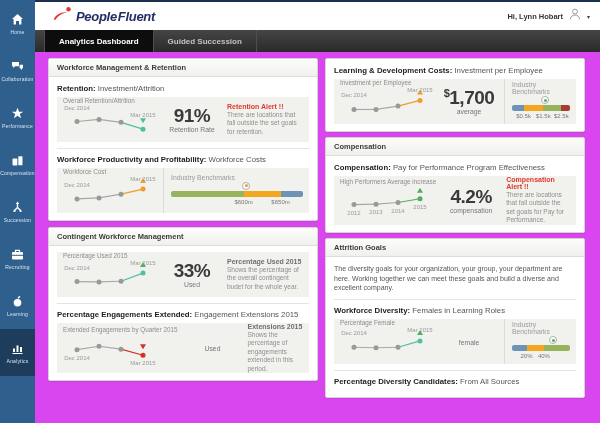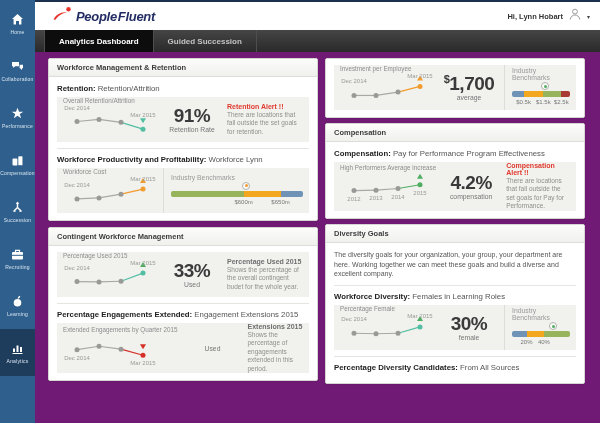--- a/index.html
+++ b/index.html
@@ -1,16 +1,16 @@
 <!DOCTYPE html>
 <html><head>
 <meta charset="utf-8">
 <style>
   html,body{margin:0;padding:0;}
-  .app{position:relative;width:600px;height:423px;overflow:hidden;background:#701a75;
+  .app{position:relative;width:600px;height:423px;overflow:hidden;background:#d946ef;
        font-family:"Liberation Sans",sans-serif;-webkit-font-smoothing:antialiased;}
   
   .sidebar{position:absolute;left:0;top:0;width:35px;height:423px;background:#2f5f8c;z-index:5;}
   .side-item{height:47px;display:flex;flex-direction:column;align-items:center;justify-content:center;gap:3px;cursor:pointer;}
   .side-item.active{background:#1e3d5c;}
   .side-item .lbl{font-size:5px;color:#d8e5f1;letter-spacing:.2px;}
   .side-item svg{display:block;}
   
   .header{position:absolute;left:35px;top:0;right:0;height:30px;background:#fff;border-top:2px solid #1c3050;box-sizing:border-box;display:flex;align-items:center;justify-content:space-between;padding:0 10px 0 17px;}
   .logo{display:flex;align-items:center;gap:2px;cursor:pointer;}
@@ -171,21 +171,21 @@
     <div class="tab">Guided Succession</div>
   </div>
 
   <main class="content">
 
     <div class="col-left">
 
       <section class="panel">
         <div class="panel-h">Workforce Management &amp; Retention</div>
         <div class="panel-b">
-          <div class="m-head"><b>Retention:</b><span> Retention/Attrition</span></div>
+          <div class="m-head"><b>Retention:</b><span> Investment/Attrition</span></div>
           <div class="statbox">
             <div class="sparkwrap">
               <div class="spark-label">Overall Retention/Attrition</div>
               <div><svg width="94" height="34" viewBox="0 0 94 34">
                     <line x1="14" y1="17.5" x2="36" y2="15.46" stroke="#a8a8a6" stroke-width="1.2"></line>
                     <line x1="36" y1="15.46" x2="58" y2="18.35" stroke="#a8a8a6" stroke-width="1.2"></line>
                     <line x1="58" y1="18.35" x2="80" y2="25.15" stroke="#52bfa2" stroke-width="1.2"></line>
                     <circle cx="14" cy="17.5" r="2.5" fill="#999997"></circle>
                     <circle cx="36" cy="15.46" r="2.5" fill="#999997"></circle>
                     <circle cx="58" cy="18.35" r="2.5" fill="#999997"></circle>
@@ -198,21 +198,21 @@
             <div class="bigwrap">
               <div class="big"><span class="pre"></span><span>91%</span><span class="suf"></span></div>
               <div class="big-sub">Retention Rate</div>
             </div>
             <div class="rightarea">
               <div class="alert-title">Retention Alert !!</div>
               <div class="small-text">There are locations that fall outside the set goals for retention.</div>
             </div>
           </div>
           <hr class="sep">
-          <div class="m-head"><b>Workforce Productivity and Profitability:</b><span> Workforce Lynn</span></div>
+          <div class="m-head"><b>Workforce Productivity and Profitability:</b><span> Workforce Costs</span></div>
           <div class="statbox">
             <div class="sparkwrap">
               <div class="spark-label">Workforce Cost</div>
               <div><svg width="94" height="34" viewBox="0 0 94 34">
                     <line x1="14" y1="23.96" x2="36" y2="22.939999999999998" stroke="#a8a8a6" stroke-width="1.2"></line>
                     <line x1="36" y1="22.939999999999998" x2="58" y2="19.2" stroke="#a8a8a6" stroke-width="1.2"></line>
                     <line x1="58" y1="19.2" x2="80" y2="14.1" stroke="#f09c2e" stroke-width="1.2"></line>
                     <circle cx="14" cy="23.96" r="2.5" fill="#999997"></circle>
                     <circle cx="36" cy="22.939999999999998" r="2.5" fill="#999997"></circle>
                     <circle cx="58" cy="19.2" r="2.5" fill="#999997"></circle>
@@ -298,20 +298,21 @@
             </div>
           </div>
         </div>
       </section>
     </div>
 
     <div class="col-right">
 
       <section class="panel">
         <div class="panel-b">
+          <div class="m-head"><b>Learning &amp; Development Costs:</b><span> Investment per Employee</span></div>
           <div class="statbox">
             <div class="sparkwrap">
               <div class="spark-label">Investment per Employee</div>
               <div><svg width="94" height="34" viewBox="0 0 94 34">
                     <line x1="14" y1="23.45" x2="36" y2="23.45" stroke="#a8a8a6" stroke-width="1.2"></line>
                     <line x1="36" y1="23.45" x2="58" y2="20.05" stroke="#a8a8a6" stroke-width="1.2"></line>
                     <line x1="58" y1="20.05" x2="80" y2="14.440000000000001" stroke="#f09c2e" stroke-width="1.2"></line>
                     <circle cx="14" cy="23.45" r="2.5" fill="#999997"></circle>
                     <circle cx="36" cy="23.45" r="2.5" fill="#999997"></circle>
                     <circle cx="58" cy="20.05" r="2.5" fill="#999997"></circle>
@@ -376,21 +377,21 @@
             </div>
             <div class="rightarea">
               <div class="alert-title">Compensation Alert !!</div>
               <div class="small-text">There are locations that fall outside the set goals for Pay for Performance.</div>
             </div>
           </div>
         </div>
       </section>
 
       <section class="panel">
-        <div class="panel-h">Diversity Goals</div>
+        <div class="panel-h">Attrition Goals</div>
         <div class="panel-b">
           <div class="intro">The diversity goals for your organization, your group, your department are here. Working together we can meet these goals and build a diverse and excellent company.</div>
           <hr class="sep">
           <div class="m-head"><b>Workforce Diversity:</b><span> Females in Learning Roles</span></div>
           <div class="statbox">
             <div class="sparkwrap">
               <div class="spark-label">Percentage Female</div>
               <div><svg width="94" height="34" viewBox="0 0 94 34">
                     <line x1="14" y1="21.240000000000002" x2="36" y2="21.75" stroke="#a8a8a6" stroke-width="1.2"></line>
                     <line x1="36" y1="21.75" x2="58" y2="21.240000000000002" stroke="#a8a8a6" stroke-width="1.2"></line>
@@ -398,21 +399,20 @@
                     <circle cx="14" cy="21.240000000000002" r="2.5" fill="#999997"></circle>
                     <circle cx="36" cy="21.75" r="2.5" fill="#999997"></circle>
                     <circle cx="58" cy="21.240000000000002" r="2.5" fill="#999997"></circle>
                     <circle cx="80" cy="14.95" r="2.5" fill="#52bfa2"></circle>
                     <path d="M77 8.95L83 8.95L80 3.9499999999999993Z" fill="#4fae62"></path>
                     <text x="14" y="9.240000000000002" font-size="6" fill="#9a9a98" text-anchor="middle" font-family="Liberation Sans, sans-serif">Dec 2014</text>
                     <text x="80" y="6" font-size="6" fill="#9a9a98" text-anchor="middle" font-family="Liberation Sans, sans-serif">Mar 2015</text>
                   </svg></div>
             </div>
             <div class="bigwrap">
-              <div class="big"><span class="pre"></span><span>30%</span><span class="suf"></span></div>
               <div class="big-sub">female</div>
             </div>
             <div class="rightarea bench">
               <div class="bench-title">Industry Benchmarks</div>
               <div class="benchwrap">
                   <div class="bench-bar">
                     <div style="width:25%;background:#6f93b7"></div>
                     <div style="width:30%;background:#f2a71f"></div>
                     <div style="width:45%;background:#97b35c"></div>
                   </div>

